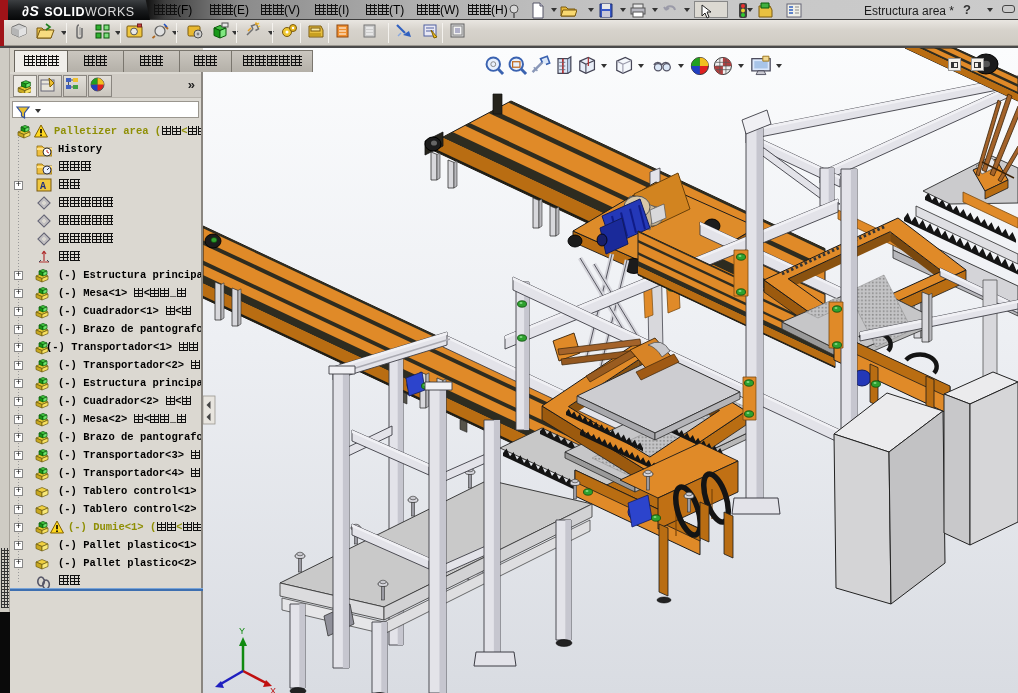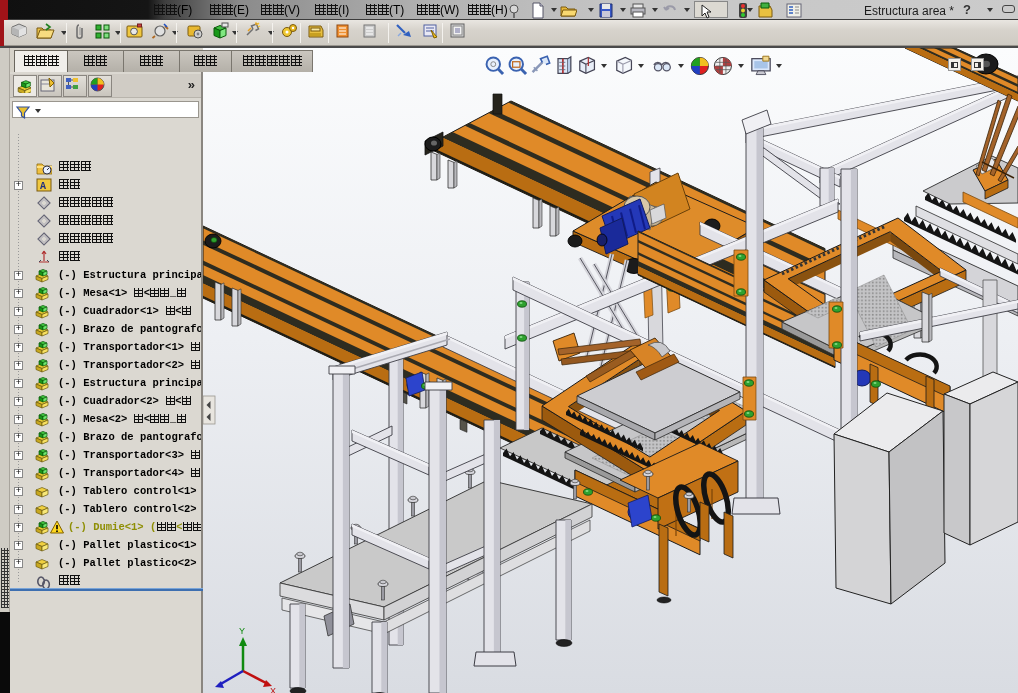--- a/index.html
+++ b/index.html
@@ -369,20 +369,23 @@
 <path d="M243 637 239 646 247 646Z" fill="#108a10"></path>
 <path d="M272 686 263 687 266 680Z" fill="#c01010"></path>
 <path d="M215 687 224 688 221 681Z" fill="#2020c0"></path>
 <text x="239" y="634" font-size="9" fill="#108a10" font-family="Liberation Sans">Y</text>
 <text x="270" y="694" font-size="9" fill="#c01010" font-family="Liberation Sans">X</text>
 <rect x="203" y="396" width="12" height="28" fill="#e8e5df" stroke="#9a968e" stroke-width="0.8"></rect>
 <path d="M206.5 405 210.5 401 210.5 409Z M206.5 417 210.5 413 210.5 421Z" fill="#444"></path>
     </svg>
 <div id="titlebar">
 <div id="redbar"></div>
+<div id="logo">
+        <span><b class="ds">∂S</b>SOLID<span class="wk">WORKS</span></span>
+      </div>
 <span class="menu" style="left:153px"><i class="c12"></i><i class="c12"></i>(F)</span>
       <span class="menu" style="left:209px"><i class="c12"></i><i class="c12"></i>(E)</span>
       <span class="menu" style="left:260px"><i class="c12"></i><i class="c12"></i>(V)</span>
       <span class="menu" style="left:314px"><i class="c12"></i><i class="c12"></i>(I)</span>
       <span class="menu" style="left:365px"><i class="c12"></i><i class="c12"></i>(T)</span>
       <span class="menu" style="left:416px"><i class="c12"></i><i class="c12"></i>(W)</span>
       <span class="menu" style="left:467px"><i class="c12"></i><i class="c12"></i>(H)</span>
 <div style="position:absolute;left:506px;top:1px"><svg width="17" height="17" viewBox="0 0 17 17" style="vertical-align:middle">
           <circle cx="8" cy="7" r="4" fill="#d8d8d8" stroke="#555"></circle>
           <path d="M8 11 8 16" stroke="#555" stroke-width="1.5"></path>
@@ -577,20 +580,49 @@
         <div id="pchev">»</div>
       </div>
 <div id="pfilter">
         <span style="position:absolute;left:2px;top:1px"><svg width="16" height="15" viewBox="0 0 16 15" style="vertical-align:middle">
             <path d="M2 2 14 2 9.5 8 9.5 13 6.5 11 6.5 8Z" fill="#e8c030" stroke="#3050a0" stroke-width="1.2"></path>
           </svg></span>
         <span class="dd" style="position:absolute;left:20px;top:7px"></span>
       </div>
 <div id="ptree">
         <div style="position:absolute;left:8px;top:14px;width:1px;height:448px;background-image:repeating-linear-gradient(0deg,#999 0 1px,transparent 1px 3px)"></div>
+        <div class="trow" style="top:2px">
+          <svg class="tico" style="left:6px" width="17" height="16" viewBox="0 0 17 16">
+            <g transform="translate(0,0) scale(1.0)">
+<path d="M2 9 8 6.5 14 9 8 11.5Z" fill="#e8c830" stroke="#6a5a10" stroke-width="0.7"></path>
+<path d="M2 9 8 11.5 8 15 2 12.5Z" fill="#c8a820" stroke="#6a5a10" stroke-width="0.7"></path>
+<path d="M14 9 8 11.5 8 15 14 12.5Z" fill="#f8e060" stroke="#6a5a10" stroke-width="0.7"></path>
+<path d="M5 4 9 2.4 13 4 9 5.6Z" fill="#40c840" stroke="#0a5a0a" stroke-width="0.7"></path>
+<path d="M5 4 9 5.6 9 9 5 7.4Z" fill="#189818" stroke="#0a5a0a" stroke-width="0.7"></path>
+<path d="M13 4 9 5.6 9 9 13 7.4Z" fill="#70e870" stroke="#0a5a0a" stroke-width="0.7"></path>
+            </g>
+          </svg>
+          <svg class="tico" style="left:24px" width="15" height="15" viewBox="0 0 15 15">
+            <g transform="translate(0,1) scale(1.0)">
+              <path d="M7 1 13.5 13 0.5 13Z" fill="#ffd820" stroke="#806000" stroke-width="1"></path>
+              <path d="M7 5 7 9.2" stroke="#000" stroke-width="1.6"></path>
+              <circle cx="7" cy="11.2" r="0.9" fill="#000"></circle>
+            </g>
+          </svg>
+          <span class="txt olv" style="left:44px">Palletizer area (<i class="c10"></i><i class="c10"></i>&lt;<i class="c10"></i><i class="c10"></i></span>
+        </div>
+        <div class="trow" style="top:20px">
+          <svg class="tico" style="left:26px" width="16" height="16" viewBox="0 0 16 16">
+            <path d="M1 5 1 15 16 15 16 7 8 7 6 5Z" fill="#f0c040" stroke="#8a6a10" stroke-width="0.8"></path>
+            <path d="M1 7 16 7 16 9 1 9Z" fill="#ffe080"></path>
+            <circle cx="11" cy="11" r="4" fill="#fff" stroke="#333"></circle>
+            <path d="M11 9 11 11 13 12" stroke="#c03030" fill="none"></path>
+          </svg>
+          <span class="txt" style="left:48px">History</span>
+        </div>
         <div class="trow" style="top:38px">
           <svg class="tico" style="left:26px" width="16" height="16" viewBox="0 0 16 16">
             <path d="M1 5 1 15 16 15 16 7 8 7 6 5Z" fill="#f0c040" stroke="#8a6a10" stroke-width="0.8"></path>
             <path d="M1 7 16 7 16 9 1 9Z" fill="#ffe080"></path>
             <circle cx="11" cy="11" r="4" fill="#e8f0ff" stroke="#334"></circle>
             <path d="M11 11 13 9" stroke="#334"></path>
           </svg>
           <span class="txt" style="left:48px"><i class="c11"></i><i class="c11"></i><i class="c11"></i></span>
         </div>
         <div class="trow" style="top:56px">
@@ -690,21 +722,21 @@
           <svg class="tico" style="left:24px;top:1px" width="17" height="16" viewBox="0 0 17 16">
             <g transform="translate(0,0) scale(1.0)">
 <path d="M2 9 8 6.5 14 9 8 11.5Z" fill="#e8c830" stroke="#6a5a10" stroke-width="0.7"></path>
 <path d="M2 9 8 11.5 8 15 2 12.5Z" fill="#c8a820" stroke="#6a5a10" stroke-width="0.7"></path>
 <path d="M14 9 8 11.5 8 15 14 12.5Z" fill="#f8e060" stroke="#6a5a10" stroke-width="0.7"></path>
 <path d="M5 4 9 2.4 13 4 9 5.6Z" fill="#40c840" stroke="#0a5a0a" stroke-width="0.7"></path>
 <path d="M5 4 9 5.6 9 9 5 7.4Z" fill="#189818" stroke="#0a5a0a" stroke-width="0.7"></path>
 <path d="M13 4 9 5.6 9 9 13 7.4Z" fill="#70e870" stroke="#0a5a0a" stroke-width="0.7"></path>
             </g>
           </svg>
-          <span class="txt" style="left:48px">(-) Transportador&lt;1&gt; <i class="c10"></i><i class="c10"></i></span>
+          <span class="txt" style="left:36px">(-) Transportador&lt;1&gt; <i class="c10"></i><i class="c10"></i></span>
         </div>
         <div class="trow" style="top:236px">
           <span class="exp">+</span>
           <svg class="tico" style="left:24px;top:1px" width="17" height="16" viewBox="0 0 17 16">
             <g transform="translate(0,0) scale(1.0)">
 <path d="M2 9 8 6.5 14 9 8 11.5Z" fill="#e8c830" stroke="#6a5a10" stroke-width="0.7"></path>
 <path d="M2 9 8 11.5 8 15 2 12.5Z" fill="#c8a820" stroke="#6a5a10" stroke-width="0.7"></path>
 <path d="M14 9 8 11.5 8 15 14 12.5Z" fill="#f8e060" stroke="#6a5a10" stroke-width="0.7"></path>
 <path d="M5 4 9 2.4 13 4 9 5.6Z" fill="#40c840" stroke="#0a5a0a" stroke-width="0.7"></path>
 <path d="M5 4 9 5.6 9 9 5 7.4Z" fill="#189818" stroke="#0a5a0a" stroke-width="0.7"></path>

